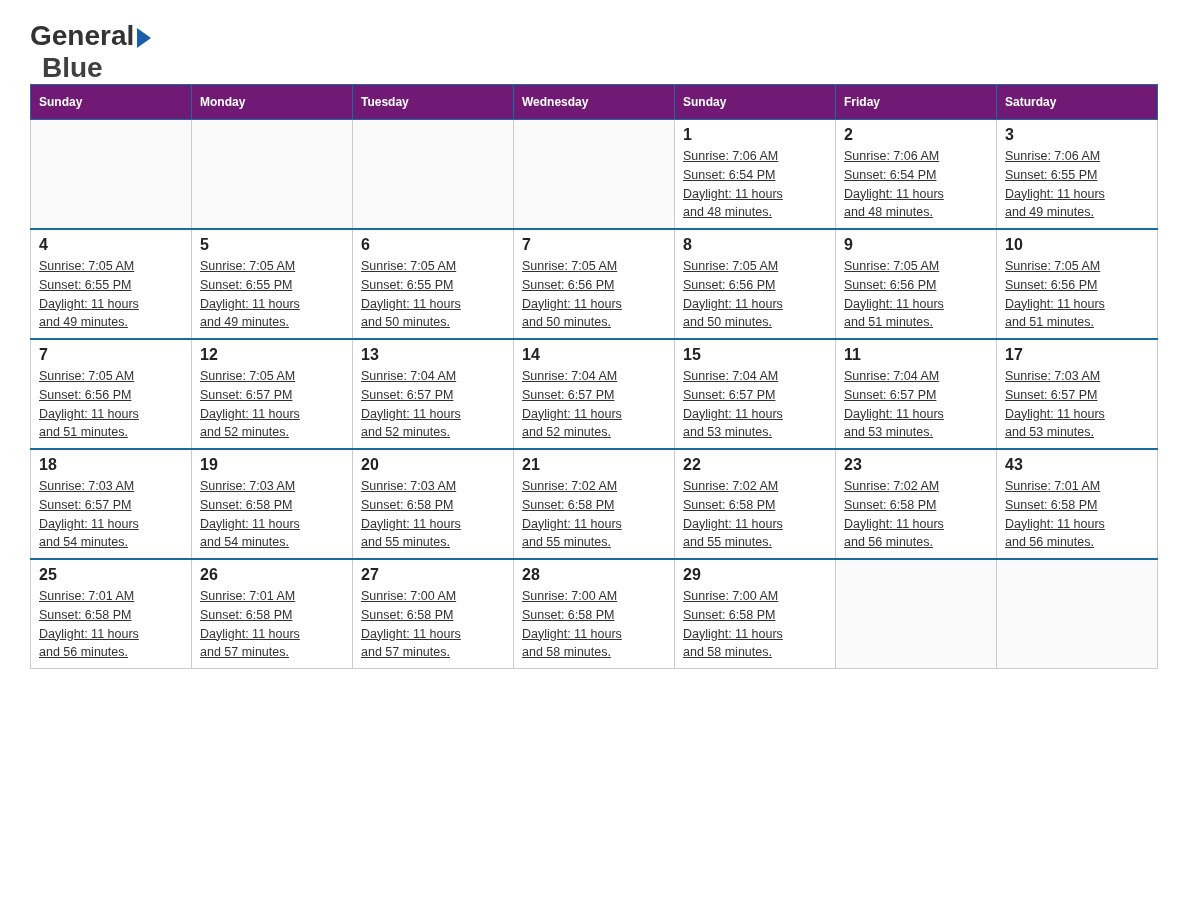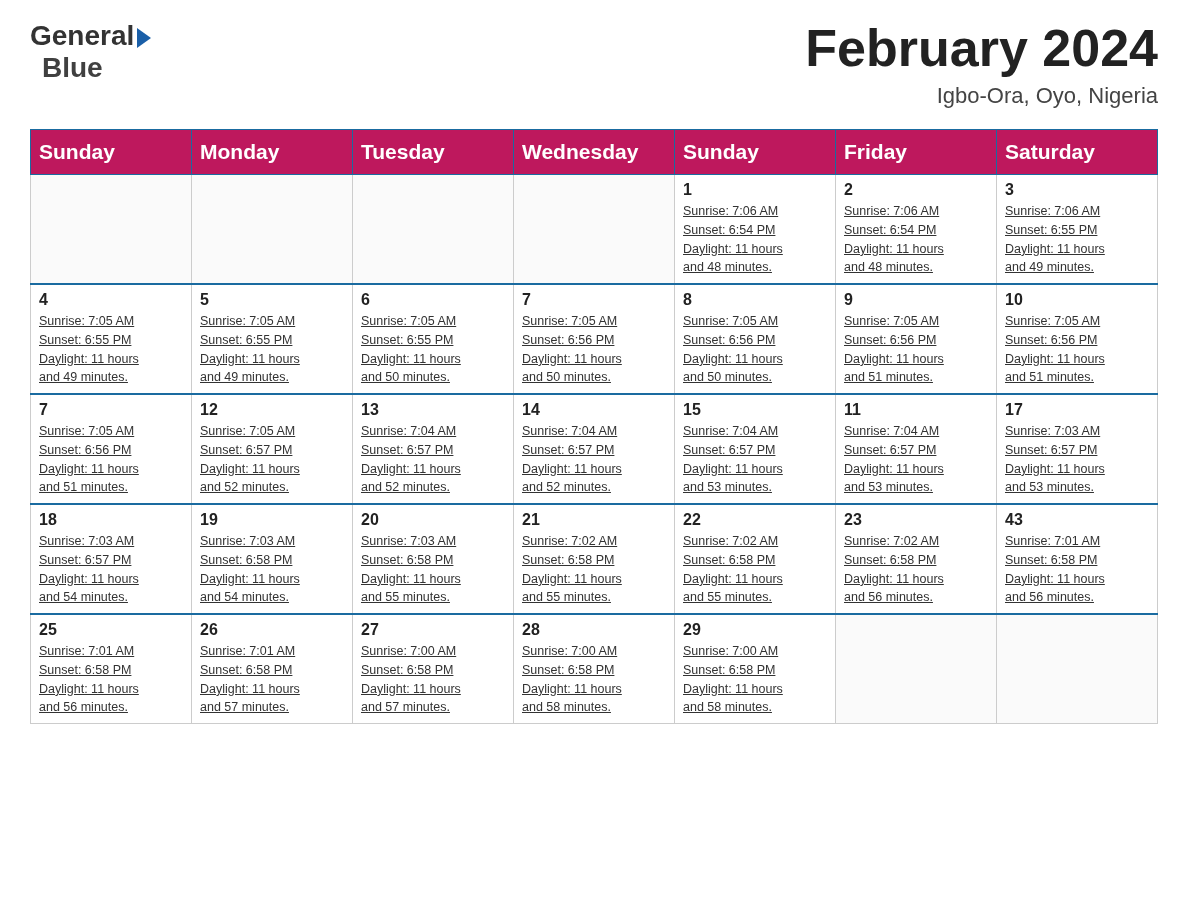--- a/index.html
+++ b/index.html
@@ -7,21 +7,20 @@
       font-family: Arial, sans-serif;
       background: #fff;
       width: 1188px;
       min-height: 918px;
       padding: 20px 30px;
     }
     .header {
       display: flex;
       justify-content: space-between;
       align-items: flex-start;
-      margin-bottom: 20px;
     }
     .logo {
       display: flex;
       flex-direction: column;
       align-items: flex-start;
     }
     .logo-text {
       display: flex;
       align-items: center;
     }
@@ -59,23 +58,23 @@
       font-size: 22px;
       color: #444;
       margin-top: 6px;
     }
     .calendar-table {
       width: 100%;
       border-collapse: collapse;
       border: 1px solid #aaa;
     }
     .calendar-table th {
-      background-color: #be185d;
+      background-color: #701a75;
       color: #fff;
-      font-size: 21px;
+      font-size: 12px;
       font-weight: bold;
       padding: 10px 8px;
       text-align: left;
       border: 1px solid #1a6ba0;
     }
     .calendar-table td {
       vertical-align: top;
       padding: 6px 8px;
       border: 1px solid #ccc;
       width: calc(100% / 7);
@@ -108,24 +107,20 @@
 
 <div class="header">
   <div class="logo">
     <div class="logo-text">
       <span class="logo-general">General</span>
       <div class="logo-arrow"></div>
     </div>
     <div style="margin-left:6px;">
       <span class="logo-line2">Blue</span>
     </div>
-  </div>
-  <div class="title-section">
-    <div class="month-title">February 2024</div>
-    <div class="location">Igbo-Ora, Oyo, Nigeria</div>
   </div>
 </div>
 
 <table class="calendar-table">
   <thead>
     <tr>
       <th>Sunday</th>
       <th>Monday</th>
       <th>Tuesday</th>
       <th>Wednesday</th>

